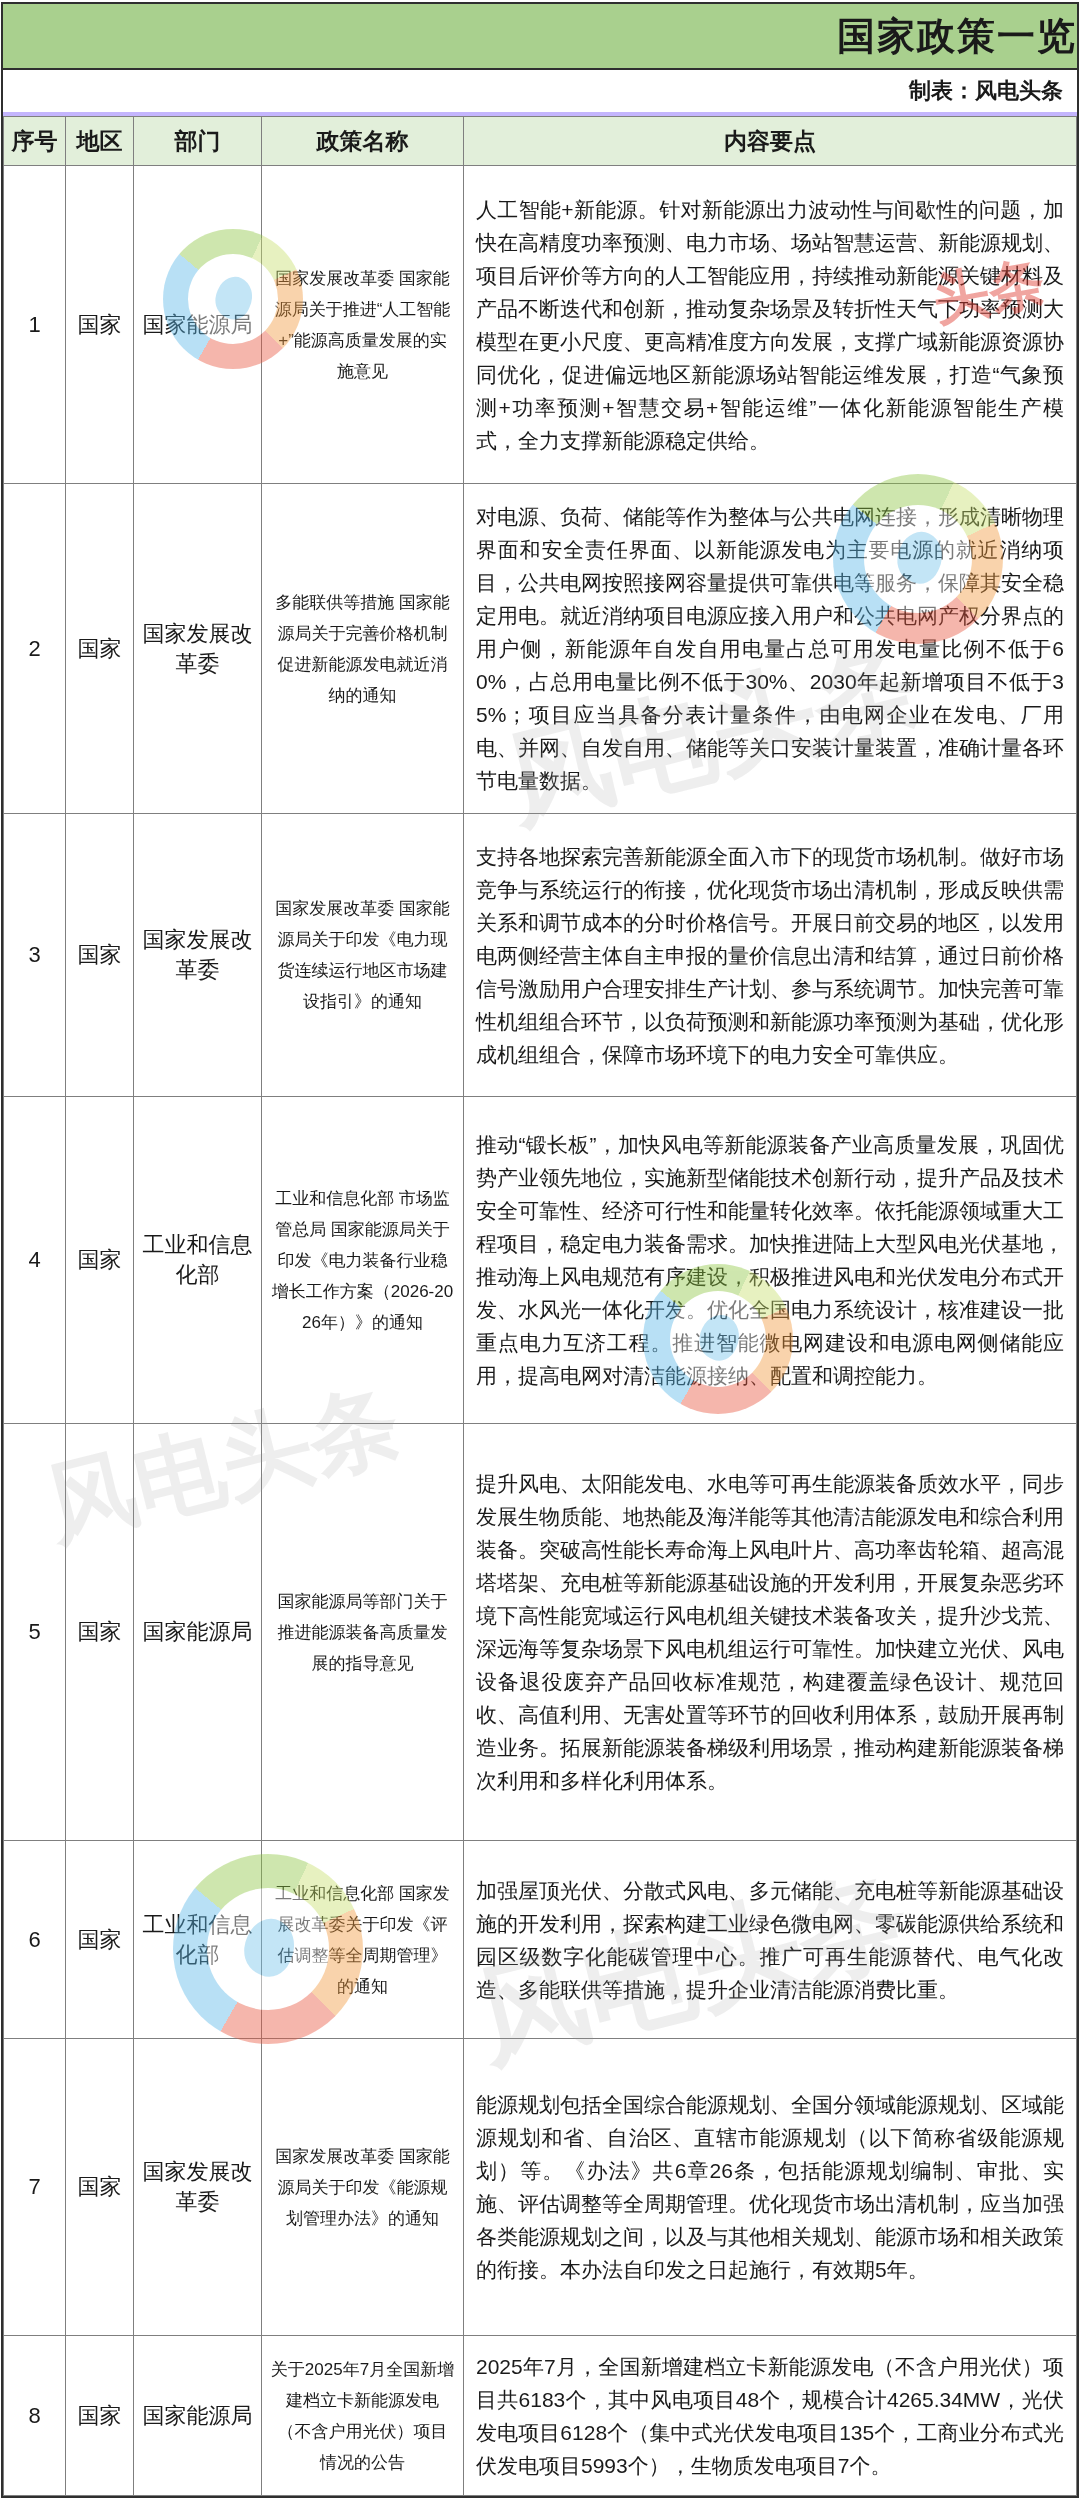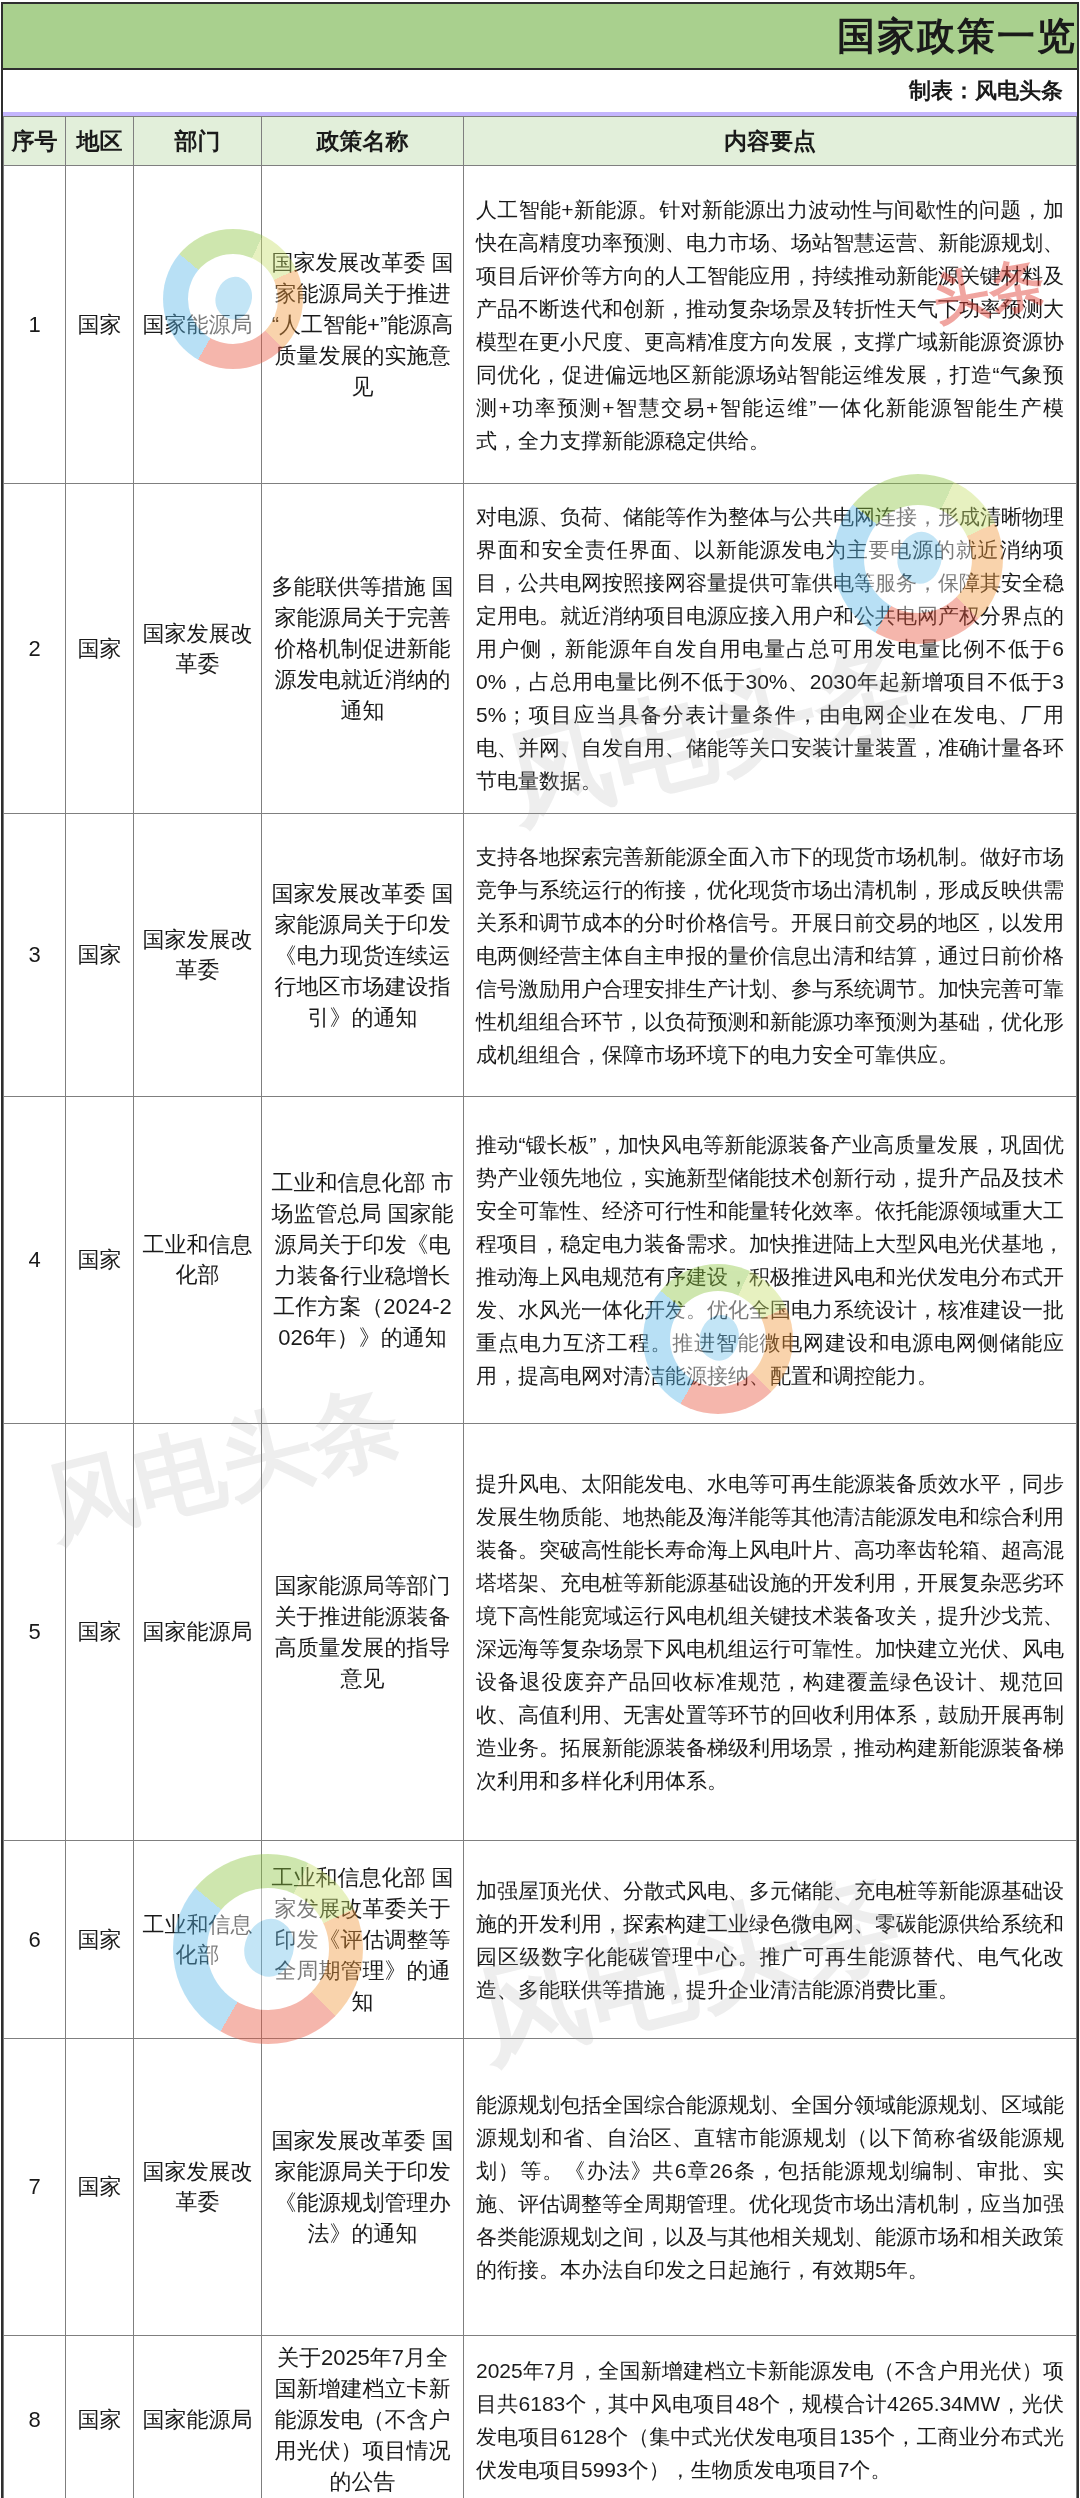--- a/index.html
+++ b/index.html
@@ -60,21 +60,21 @@
   col.c3{width:128px;}
   col.c4{width:202px;}
   col.c5{width:auto;}
   td.c-no,td.c-region,td.c-dept{
     text-align:center;
     font-size:22px;
     padding:4px 4px;
   }
   td.c-policy{
     text-align:center;
-    font-size:22px;
+    font-size:17px;
     line-height:31px;
     padding:6px 8px;
   }
   td.c-content{
     text-align:justify;
     font-size:21px;
     line-height:33px;
     padding:8px 12px 8px 12px;
   }
   tbody tr:nth-child(1){height:318px;}
@@ -175,21 +175,21 @@
         <td class="c-no">3</td>
         <td class="c-region">国家</td>
         <td class="c-dept">国家发展改革委</td>
         <td class="c-policy">国家发展改革委 国家能源局关于印发《电力现货连续运行地区市场建设指引》的通知</td>
         <td class="c-content">支持各地探索完善新能源全面入市下的现货市场机制。做好市场竞争与系统运行的衔接，优化现货市场出清机制，形成反映供需关系和调节成本的分时价格信号。开展日前交易的地区，以发用电两侧经营主体自主申报的量价信息出清和结算，通过日前价格信号激励用户合理安排生产计划、参与系统调节。加快完善可靠性机组组合环节，以负荷预测和新能源功率预测为基础，优化形成机组组合，保障市场环境下的电力安全可靠供应。</td>
       </tr>
       <tr>
         <td class="c-no">4</td>
         <td class="c-region">国家</td>
         <td class="c-dept">工业和信息化部</td>
-        <td class="c-policy">工业和信息化部 市场监管总局 国家能源局关于印发《电力装备行业稳增长工作方案（2024-2026年）》的通知</td>
+        <td class="c-policy">工业和信息化部 市场监管总局 国家能源局关于印发《电力装备行业稳增长工作方案（2026-2026年）》的通知</td>
         <td class="c-content">推动“锻长板”，加快风电等新能源装备产业高质量发展，巩固优势产业领先地位，实施新型储能技术创新行动，提升产品及技术安全可靠性、经济可行性和能量转化效率。依托能源领域重大工程项目，稳定电力装备需求。加快推进陆上大型风电光伏基地，推动海上风电规范有序建设，积极推进风电和光伏发电分布式开发、水风光一体化开发。优化全国电力系统设计，核准建设一批重点电力互济工程。推进智能微电网建设和电源电网侧储能应用，提高电网对清洁能源接纳、配置和调控能力。</td>
       </tr>
       <tr>
         <td class="c-no">5</td>
         <td class="c-region">国家</td>
         <td class="c-dept">国家能源局</td>
         <td class="c-policy">国家能源局等部门关于推进能源装备高质量发展的指导意见</td>
         <td class="c-content">提升风电、太阳能发电、水电等可再生能源装备质效水平，同步发展生物质能、地热能及海洋能等其他清洁能源发电和综合利用装备。突破高性能长寿命海上风电叶片、高功率齿轮箱、超高混塔塔架、充电桩等新能源基础设施的开发利用，开展复杂恶劣环境下高性能宽域运行风电机组关键技术装备攻关，提升沙戈荒、深远海等复杂场景下风电机组运行可靠性。加快建立光伏、风电设备退役废弃产品回收标准规范，构建覆盖绿色设计、规范回收、高值利用、无害处置等环节的回收利用体系，鼓励开展再制造业务。拓展新能源装备梯级利用场景，推动构建新能源装备梯次利用和多样化利用体系。</td>
       </tr>
       <tr>

